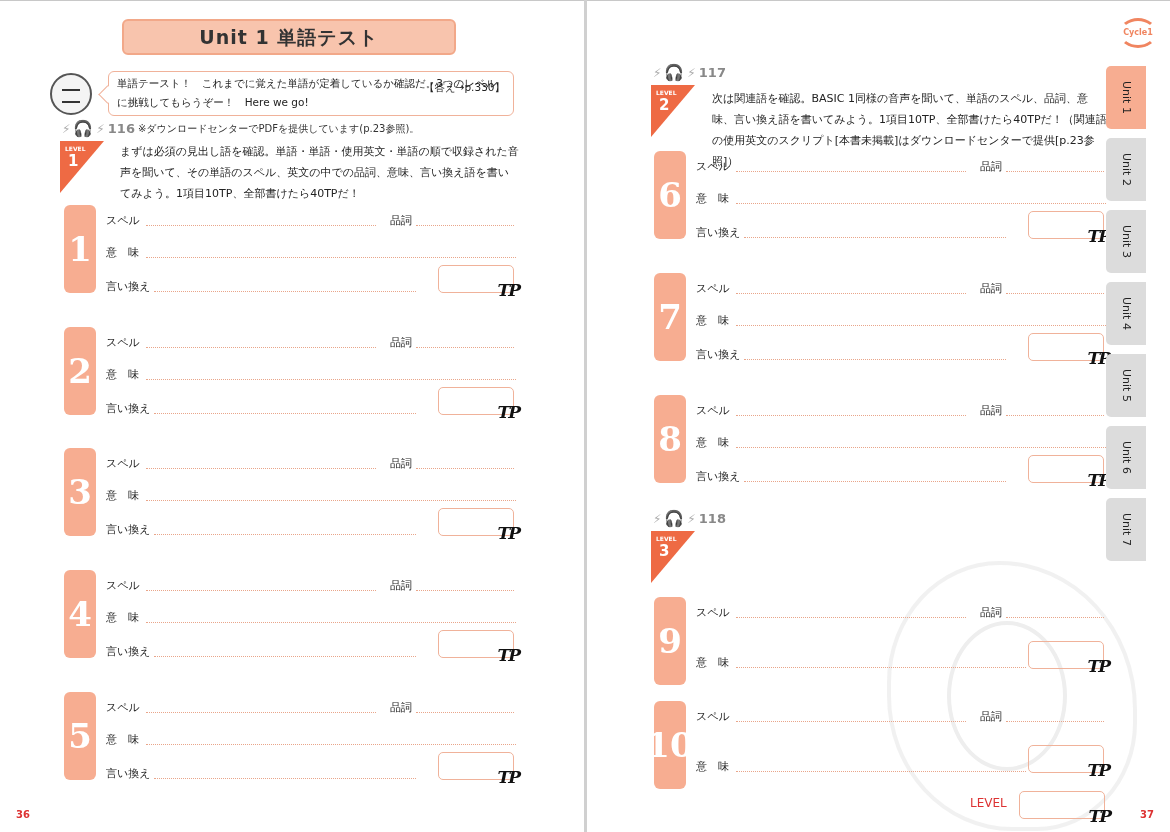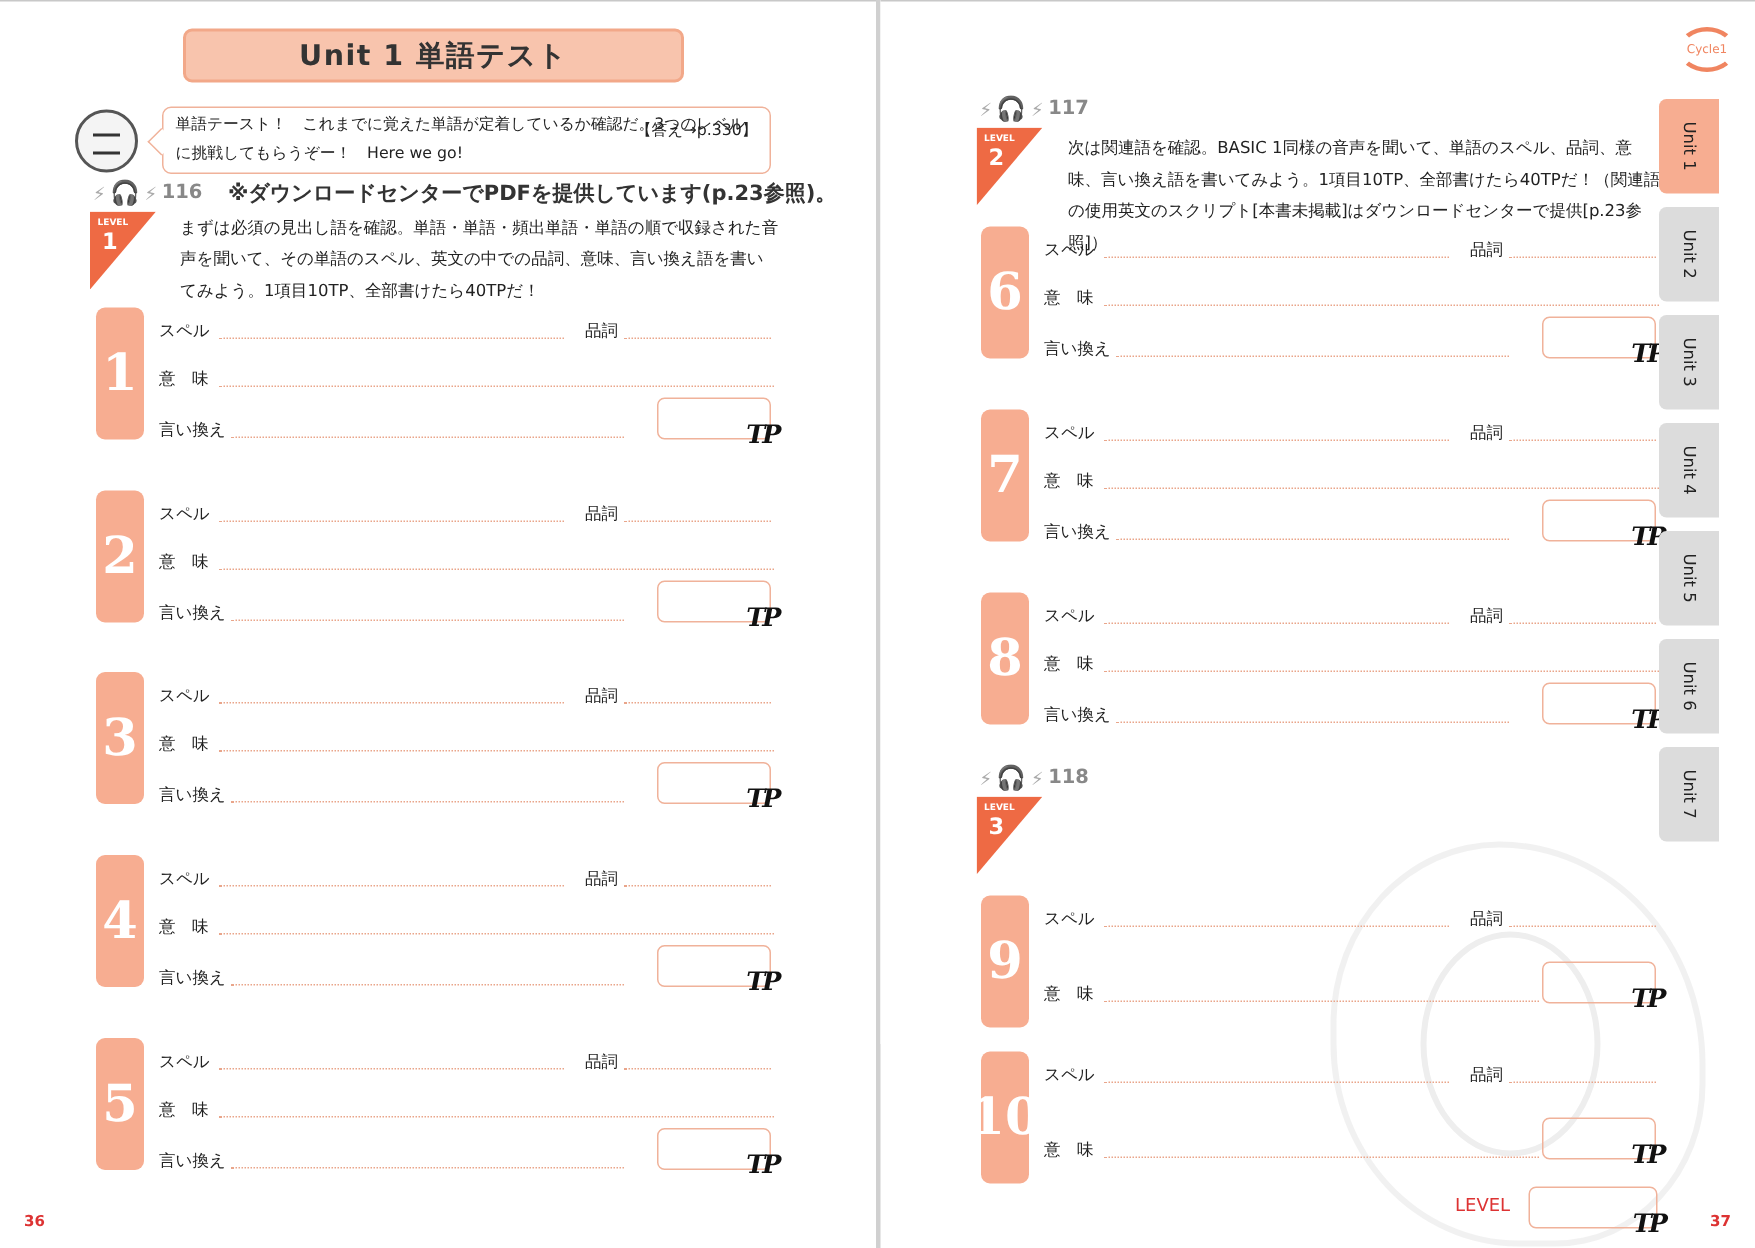--- a/index.html
+++ b/index.html
@@ -10,33 +10,33 @@
 .divider{position:absolute;left:584px;top:0;width:3px;height:832px;background:#d0d0d0}
 .title{position:absolute;left:122px;top:18px;width:334px;height:36px;background:#f8c4ad;border:2px solid #f2a889;border-radius:6px;text-align:center;font-weight:bold;font-size:19px;line-height:32px;color:#333;letter-spacing:1px}
 .avatar{position:absolute;left:50px;top:72px;width:42px;height:42px;border-radius:50%;border:2px solid #555;background:#f4f4f4}
 .avatar::after{content:"";position:absolute;left:10px;top:14px;width:18px;height:10px;border-top:2px solid #333;border-bottom:2px solid #333}
 .bubble{position:absolute;left:108px;top:70px;width:406px;height:45px;border:1.5px solid #f0b29a;border-radius:6px;font-size:10.5px;line-height:19px;padding:2px 8px}
 .bubble::before{content:"";position:absolute;left:-8px;top:16px;width:12px;height:12px;background:#fff;border-left:1.5px solid #f0b29a;border-bottom:1.5px solid #f0b29a;transform:rotate(45deg)}
 .bubble .ans{position:absolute;right:8px;bottom:18px}
 .audio{position:absolute;display:flex;align-items:center;gap:3px;color:#888;font-weight:bold;font-size:13px}
 .audio .hp{font-size:16px;color:#555}
 .audio .bolt{color:#aaa;font-size:12px}
-.note{font-size:14px;color:#333;font-weight:bold;margin-left:14px}
+.note{font-size:10px;color:#333;font-weight:normal;}
 .level{position:absolute;width:44px;height:52px;background:#ee6a44;clip-path:polygon(0 0,100% 0,0 100%);color:#fff;font-weight:bold}
 .level .lv{position:absolute;left:5px;top:4px;font-size:6px}
 .level .num{position:absolute;left:8px;top:11px;font-size:15px}
 .intro{position:absolute;font-size:11px;line-height:21px;color:#222}
 .row{position:absolute;height:88px}
 .badge{position:absolute;left:0;top:0;width:32px;height:88px;background:#f7ad91;border-radius:6px;color:#fff;font-weight:bold;font-size:34px;display:flex;align-items:center;justify-content:center;font-family:"DejaVu Serif",serif}
 .fl{position:absolute;font-size:11px;color:#222}
 .dots{position:absolute;border-bottom:1.5px dotted #e9a58a;height:1px}
 .tpbox{position:absolute;width:76px;height:28px;border:1.5px solid #f0b29a;border-radius:5px}
 .tp{position:absolute;right:-6px;bottom:-8px;font-weight:bold;font-style:italic;font-size:17px;color:#111;font-family:"DejaVu Serif",serif;letter-spacing:-2px}
 .pnum{position:absolute;font-size:10px;color:#d33;font-weight:bold}
-.cycle{position:absolute;left:532px;top:17px;width:38px;height:30px;border:3px solid #f08560;border-radius:50%;border-left-color:transparent;border-right-color:transparent;color:#f08560;font-size:8px;font-weight:normal;text-align:center;line-height:24px}
+.cycle{position:absolute;left:532px;top:17px;width:38px;height:30px;border:3px solid #f08560;border-radius:50%;border-left-color:transparent;border-right-color:transparent;color:#f08560;font-size:8px;font-weight:bold;text-align:center;line-height:24px}
 .tab{position:absolute;left:519px;width:40px;height:63px;background:#dcdcdc;border-radius:5px 0 0 5px;display:flex;align-items:center;justify-content:center}
 .tab.active{background:#f7ad91}
 .tab span{writing-mode:vertical-rl;font-size:11px;color:#222}
 .total{position:absolute;left:383px;top:795px;font-size:12px;color:#d33}
 .ghost{position:absolute;left:300px;top:560px;width:250px;height:270px;border:4px solid #eee;border-radius:45% 55% 40% 50%;opacity:.8}
 .ghost2{position:absolute;left:360px;top:620px;width:120px;height:150px;border:4px solid #eee;border-radius:50%}
 </style>
 </head>
 <body>
 
@@ -51,21 +51,21 @@
   <span class="bolt">⚡</span>
       <span class="hp">🎧</span>
       <span class="bolt">⚡</span>
   <span>116</span>
   <span class="note">※ダウンロードセンターでPDFを提供しています(p.23参照)。</span>
  </div>
  <div class="level" style="left:60px;top:140px">
       <span class="lv">LEVEL</span>
       <span class="num">1</span>
     </div>
- <div class="intro" style="left:120px;top:140px;width:400px">まずは必須の見出し語を確認。単語・単語・頻出単語・単語の順で収録された音声を聞いて、その単語のスペル、英文の中での品詞、意味、言い換え語を書いてみよう。1項目10TP、全部書けたら40TPだ！</div>
+ <div class="intro" style="left:120px;top:140px;width:400px">まずは必須の見出し語を確認。単語・単語・使用英文・単語の順で収録された音声を聞いて、その単語のスペル、英文の中での品詞、意味、言い換え語を書いてみよう。1項目10TP、全部書けたら40TPだ！</div>
 
  <div id="left-rows">
       <div class="row" style="left: 64px; top: 204px; width: 455px;">
         <div class="badge">1</div>
  <span class="fl" style="left:42px;top:8px">スペル</span>
  <div class="dots" style="left:82px;top:20px;width:230px"></div>
  <span class="fl" style="left:326px;top:8px">品詞</span>
  <div class="dots" style="left:352px;top:20px;width:98px"></div>
         <span class="fl" style="left:42px;top:40px">意　味</span>
  <div class="dots" style="left:82px;top:52px;width:370px"></div>

